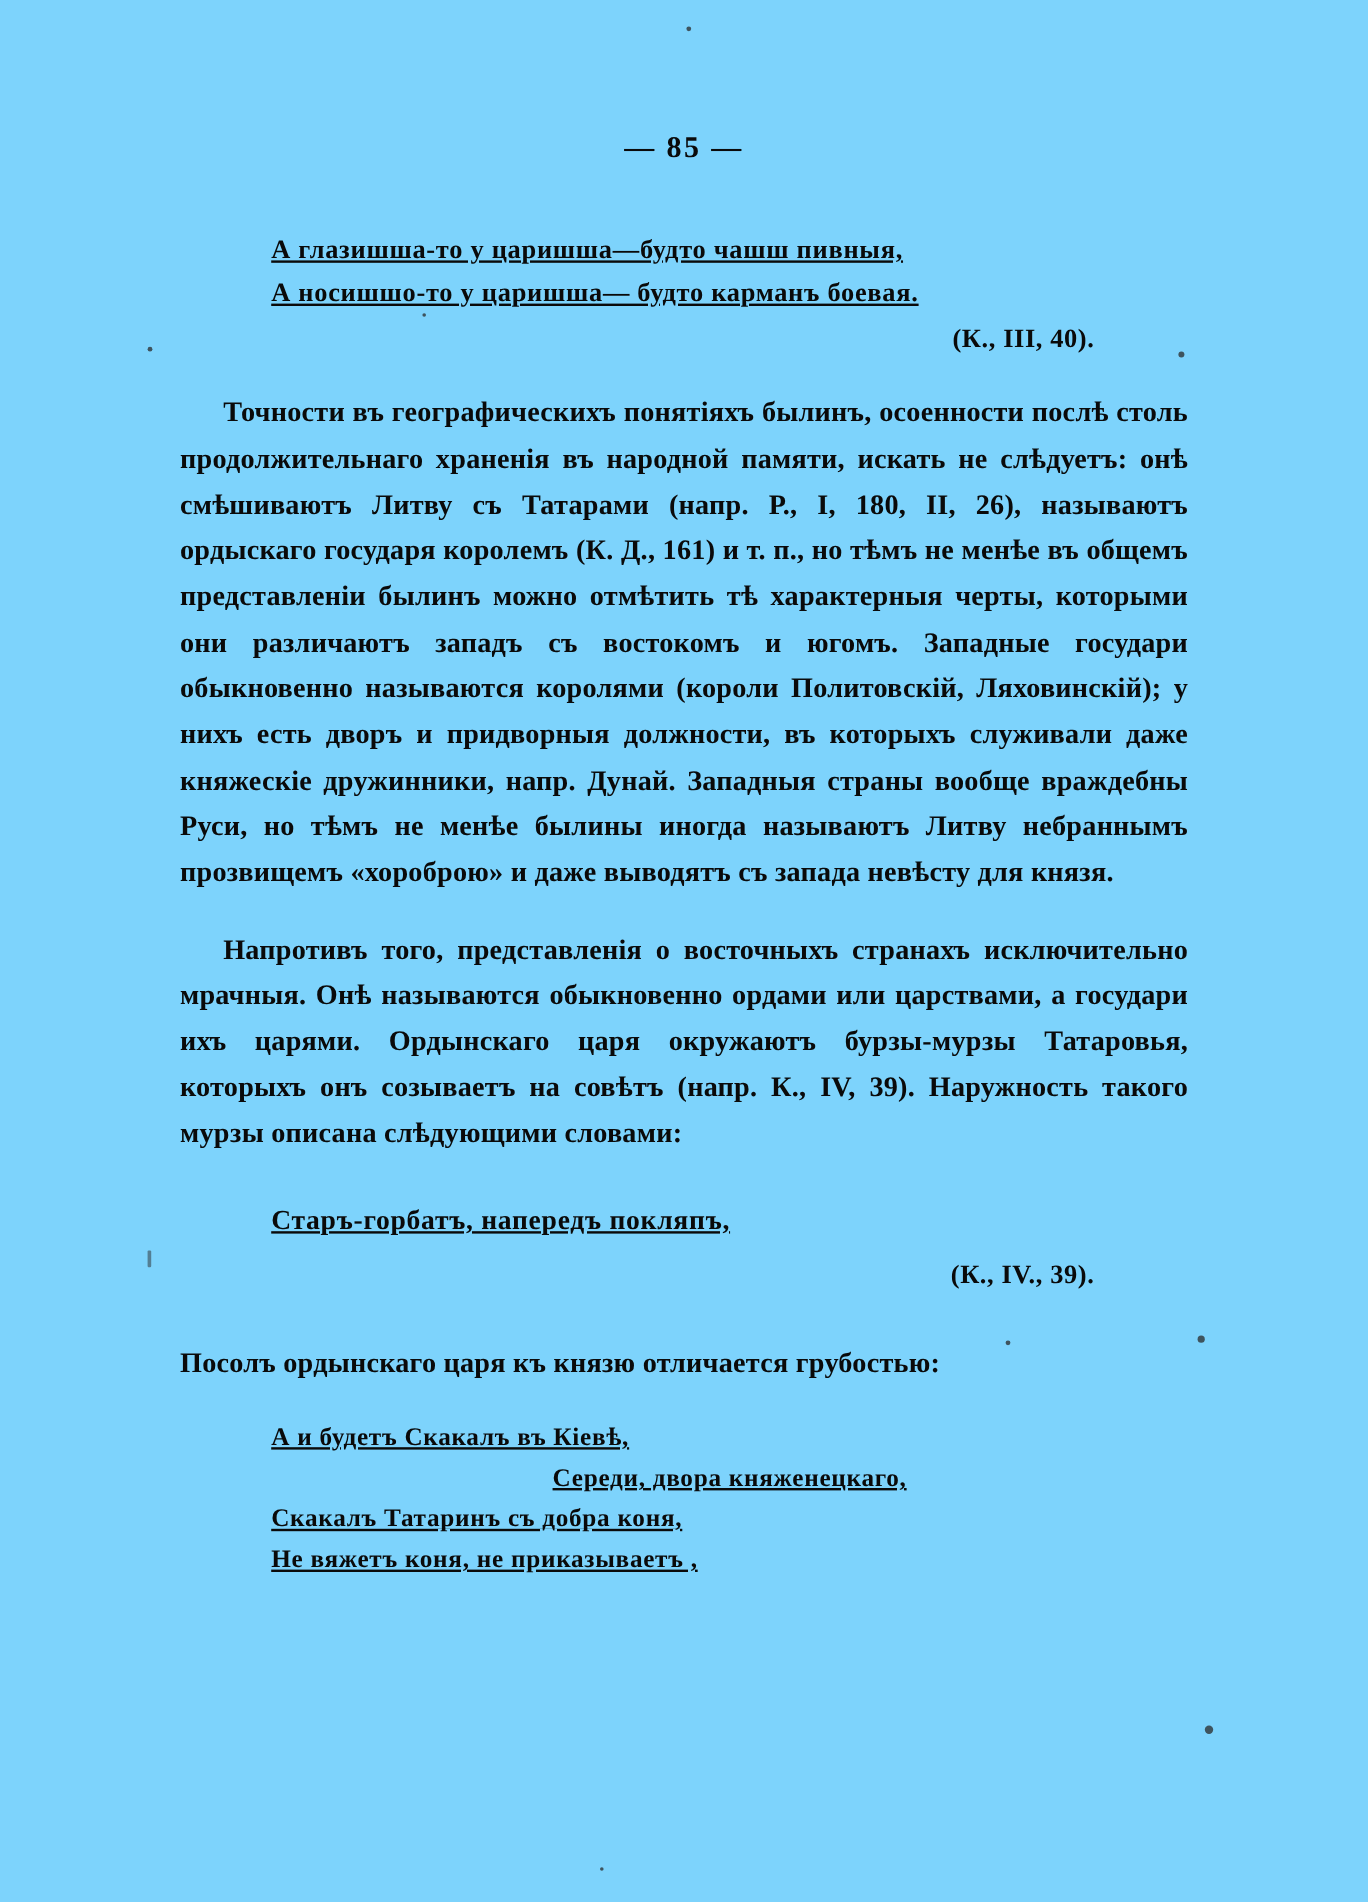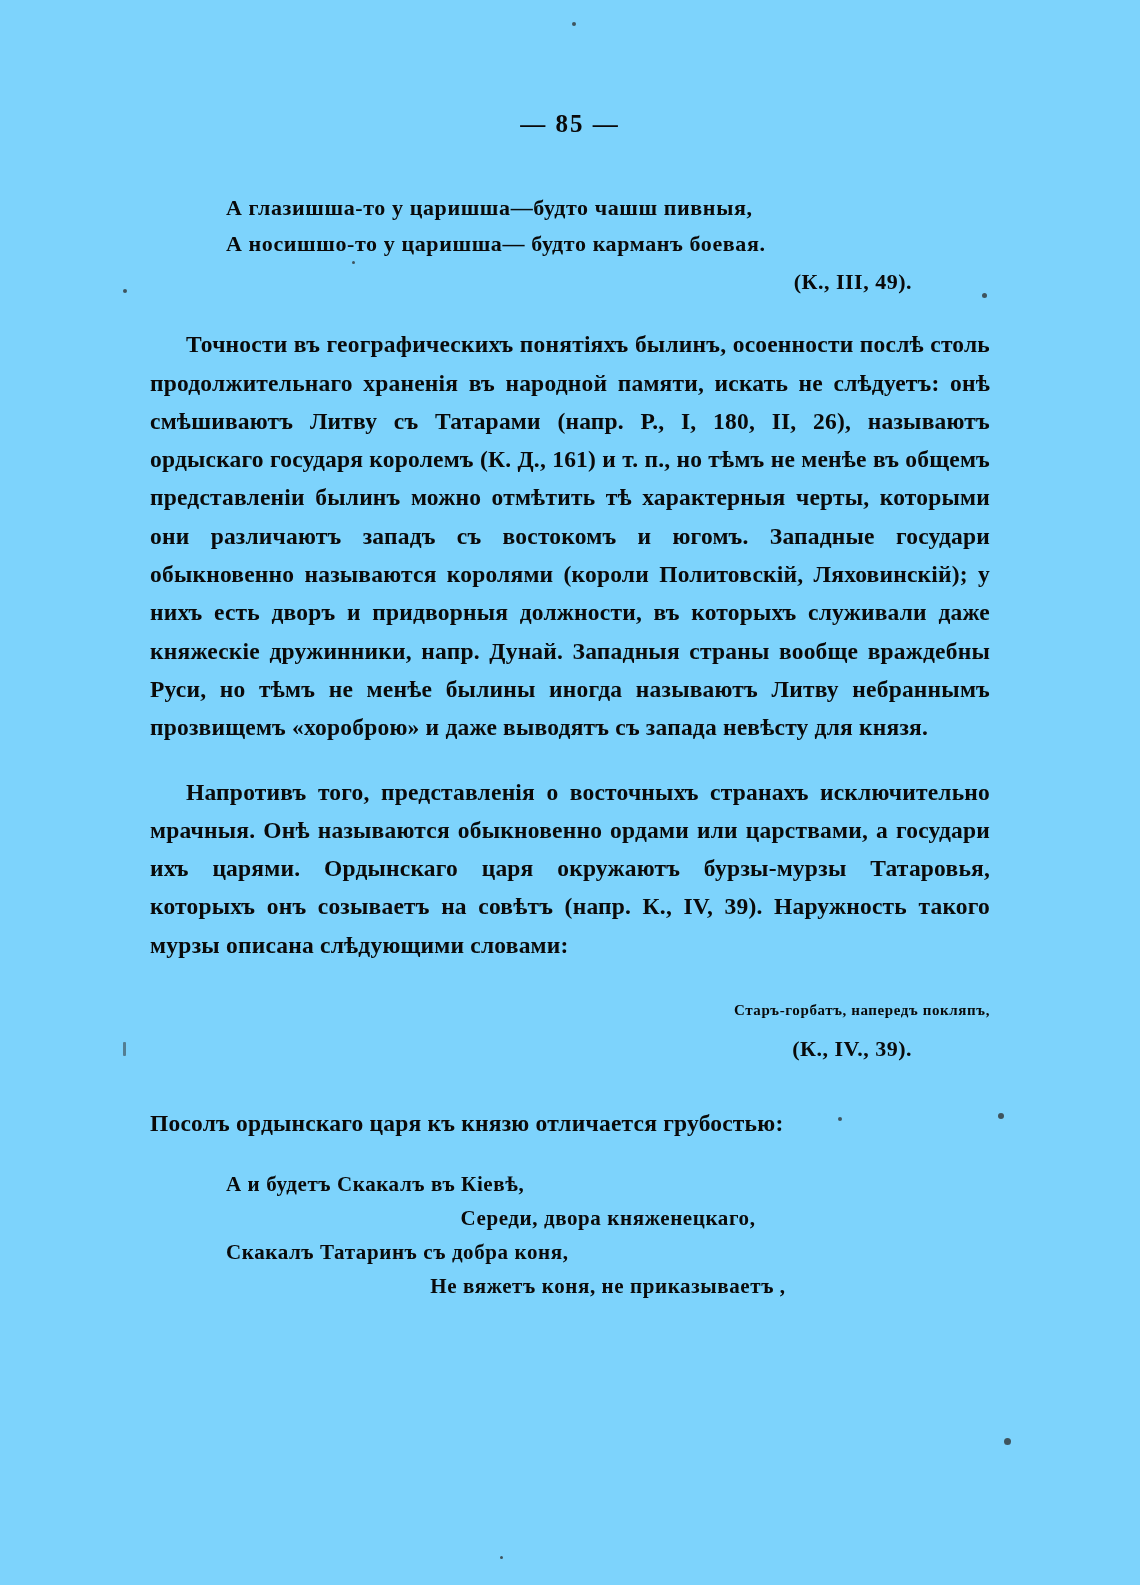--- a/index.html
+++ b/index.html
@@ -38,20 +38,21 @@
     text-align: center;
     font-size: 25px;
     font-weight: bold;
     letter-spacing: 2px;
     margin: 0 0 52px 0;
     font-family: "Liberation Serif", serif;
   }
   .verse {
     margin: 0 0 6px 0;
     padding-left: 76px;
+    text-decoration: underline;
   }
   .verse .line {
     font-size: 22px;
     font-weight: bold;
     letter-spacing: .6px;
     line-height: 1.62;
     white-space: nowrap;
   }
   .cite {
     text-align: right;
@@ -97,40 +98,40 @@
   <div class="speck" style="left:500px; top:1556px; width:3px; height:3px;"></div>
 
   <div class="content">
 
     <div class="folio">— 85 —</div>
 
     <div class="verse">
       <div class="line blur">А глазишша-то у царишша—будто чашш пивныя,</div>
       <div class="line blur">А носишшо-то у царишша— будто карманъ боевая.</div>
     </div>
-    <div class="cite">(К., III, 49).</div>
+    <div class="cite">(К., III, 40).</div>
 
     <p class="body" style="margin-top:30px;">
       <span class="ind"></span><span>Точности въ географическихъ понятіяхъ былинъ, осоенности послѣ столь продолжительнаго храненія въ народной памяти, искать не слѣдуетъ: онѣ смѣшиваютъ Литву съ Татарами (напр. Р., I, 180, II, 26), называютъ ордыскаго государя королемъ (К. Д., 161) и т. п., но тѣмъ не менѣе въ общемъ представленіи былинъ можно отмѣтить тѣ характерныя черты, которыми они различаютъ западъ съ востокомъ и югомъ. Западные государи обыкновенно называются королями (короли Политовскій, Ляховинскій); у нихъ есть дворъ и придворныя должности, въ которыхъ служивали даже княжескіе дружинники, напр. Дунай. Западныя страны вообще враждебны Руси, но тѣмъ не менѣе былины иногда называютъ Литву небраннымъ прозвищемъ «хороброю» и даже выводятъ съ запада невѣсту для князя.</span>
     </p>
 
     <p class="body">
       <span class="ind"></span><span>Напротивъ того, представленія о восточныхъ странахъ исключительно мрачныя. Онѣ называются обыкновенно ордами или царствами, а государи ихъ царями. Ордынскаго царя окружаютъ бурзы-мурзы Татаровья, которыхъ онъ созываетъ на совѣтъ (напр. К., IV, 39). Наружность такого мурзы описана слѣдующими словами:</span>
     </p>
 
     <div class="verse verse-block-2">
-      <div class="line" style="font-size:15px;text-align:right;">Старъ-горбатъ, напередъ покляпъ,</div>
+      <div class="line" style="font-size:23px;">Старъ-горбатъ, напередъ покляпъ,</div>
     </div>
     <div class="cite" style="margin-top:14px;">(К., IV., 39).</div>
 
     <p class="para-intro">
       <span class="ind"></span><span>Посолъ ордынскаго царя къ князю отличается грубостью:</span>
     </p>
 
     <div class="verse verse-block-3">
       <div class="line" style="font-size:21px;">А и будетъ Скакалъ въ Кіевѣ,</div>
       <div class="line" style="font-size:21px;text-align:center;">Середи, двора княженецкаго,</div>
       <div class="line" style="font-size:21px;">Скакалъ Татаринъ съ добра коня,</div>
-      <div class="line" style="font-size:21px;text-align:center;">Не вяжетъ коня, не приказываетъ ,</div>
+      <div class="line" style="font-size:21px;">Не вяжетъ коня, не приказываетъ ,</div>
     </div>
 
   </div>
 </div>
 
 </body></html>

